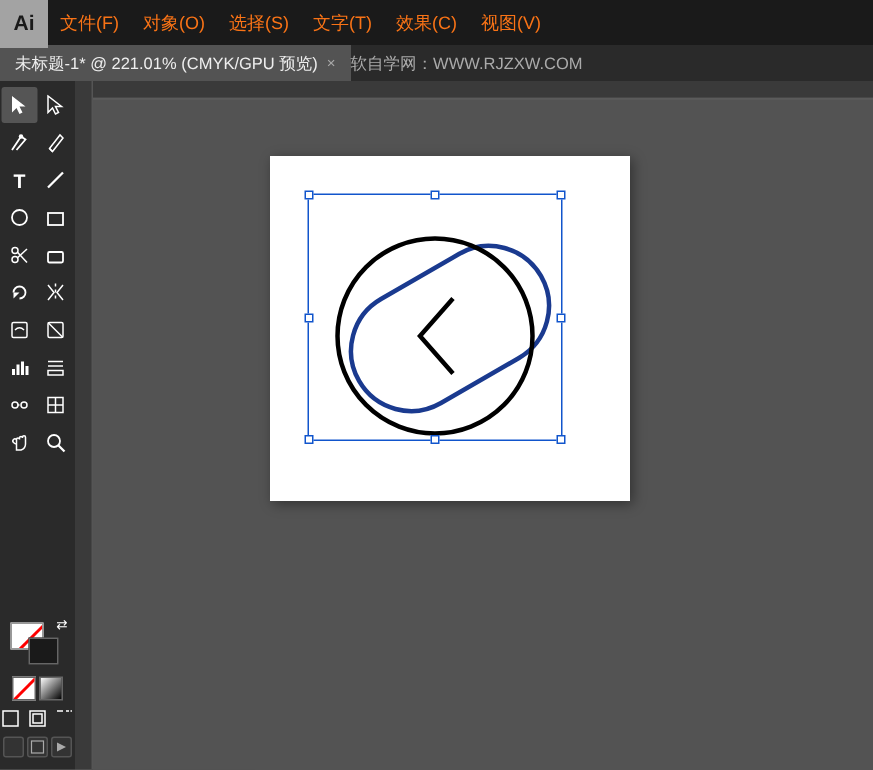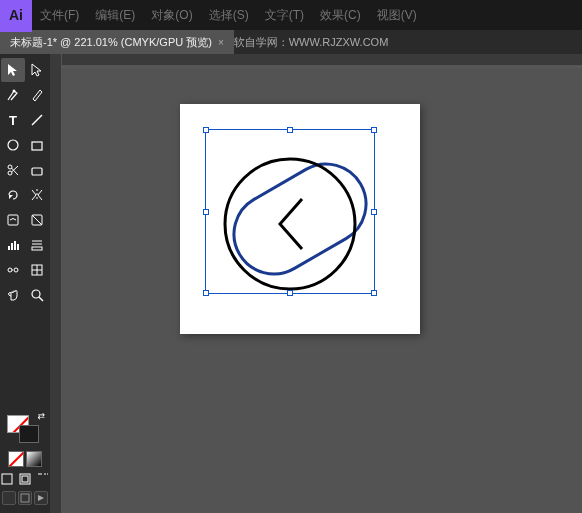--- a/index.html
+++ b/index.html
@@ -10,37 +10,37 @@
       width: 100%;
       height: 30px;
       background: #1a1a1a;
       display: flex;
       align-items: center;
       position: relative;
     }
     #ai-logo {
       width: 32px;
       height: 33px;
-      background: #8b5cf6;
+      background: #a3a3a3;
       display: flex;
       align-items: center;
       justify-content: center;
       font-size: 14px;
       font-weight: bold;
       color: #1a1a1a;
       flex-shrink: 0;
     }
     #menu-bar {
       display: flex;
       align-items: center;
       height: 100%;
       flex: 1;
     }
     .menu-item {
-      color: #737373;
+      color: #f97316;
       font-size: 12px;
       padding: 0 8px;
       height: 100%;
       display: flex;
       align-items: center;
       cursor: pointer;
       white-space: nowrap;
     }
 
     
@@ -234,21 +234,20 @@
       overflow: visible;
     }
   </style>
 </head>
 <body>
 
 <div id="title-bar">
   <div id="ai-logo">Ai</div>
   <div id="menu-bar">
     <span class="menu-item">文件(F)</span>
-    <span class="menu-item">编辑(E)</span>
     <span class="menu-item">对象(O)</span>
     <span class="menu-item">选择(S)</span>
     <span class="menu-item">文字(T)</span>
     <span class="menu-item">效果(C)</span>
     <span class="menu-item">视图(V)</span>
   </div>
 </div>
 
 <div id="tab-bar">
   <div id="active-tab">

